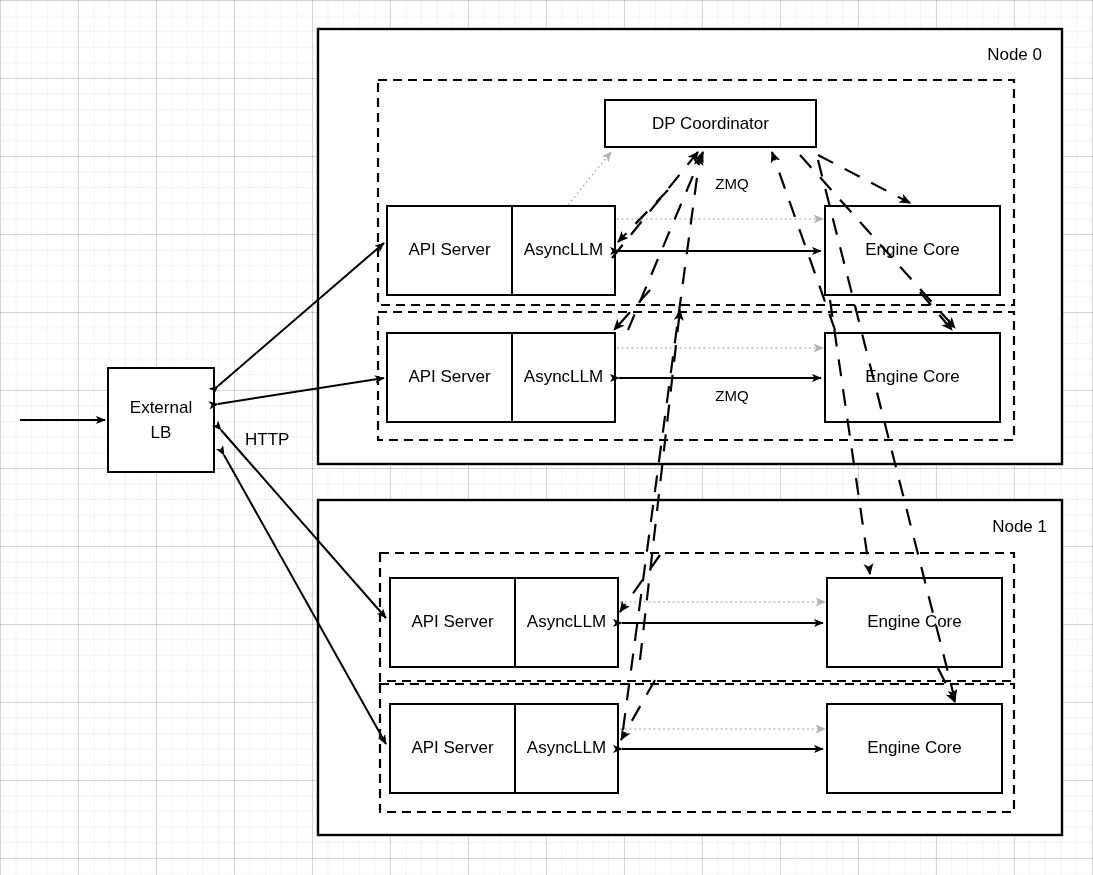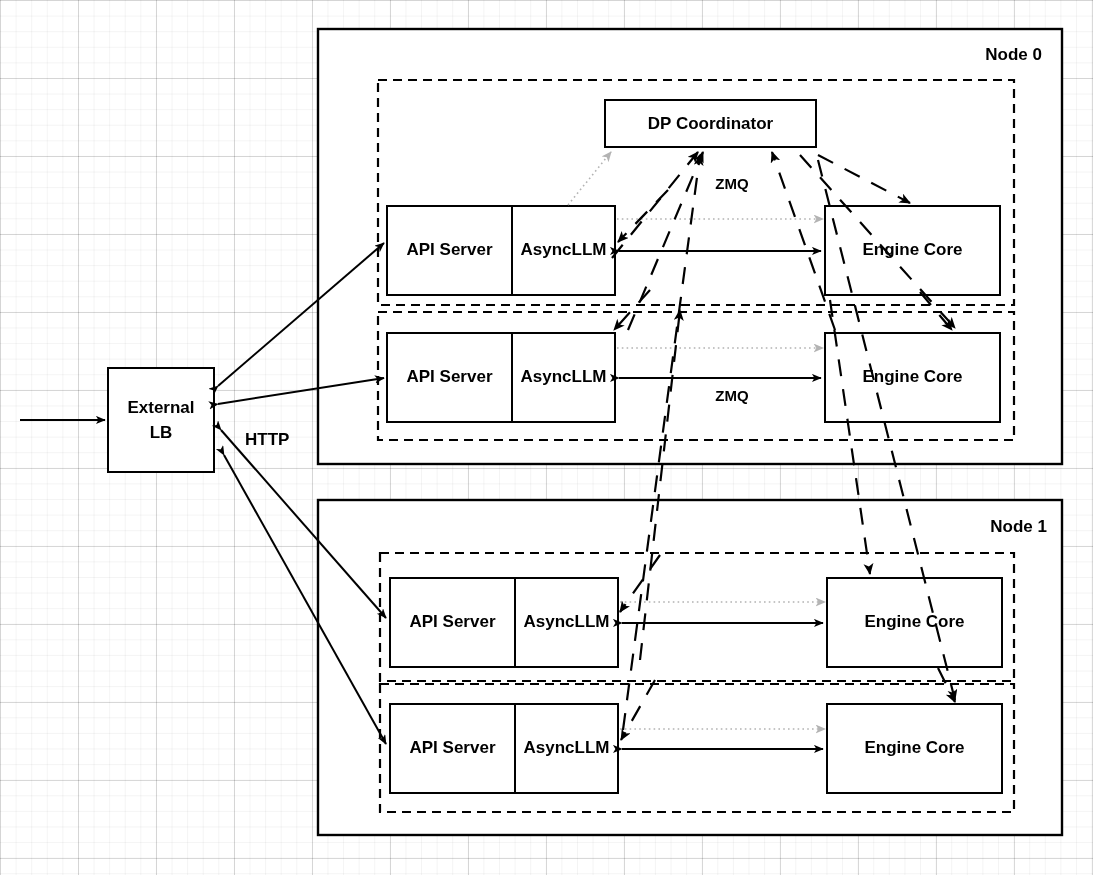--- a/index.html
+++ b/index.html
@@ -17,21 +17,20 @@
       linear-gradient(to right, rgba(0,0,0,0.13) 1px, transparent 1px),
       linear-gradient(to bottom, rgba(0,0,0,0.13) 1px, transparent 1px);
     background-size:
       15.6px 15.6px,
       15.6px 15.6px,
       78px 78px,
       78px 78px;
     background-position: 0 -1px, -1px 0, 0 -1px, -1px 0;
     overflow: hidden;
     font-family: "Liberation Sans", sans-serif;
-    font-weight: bold;
   }
   svg.layer {
     position: absolute;
     left: 0; top: 0;
     width: 1093px;
     height: 875px;
   }
   .node-box {
     fill: #ffffff;
     stroke: #000000;

